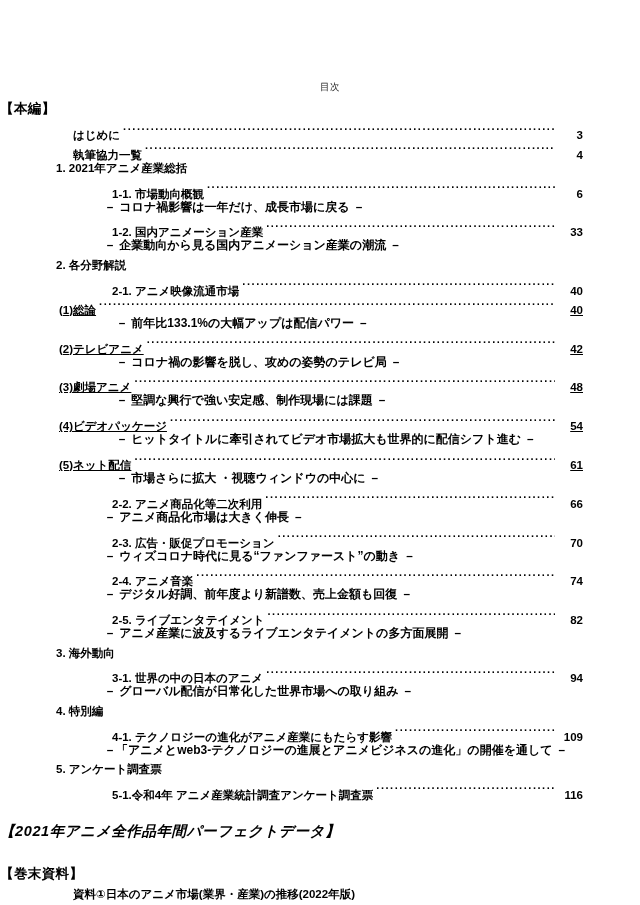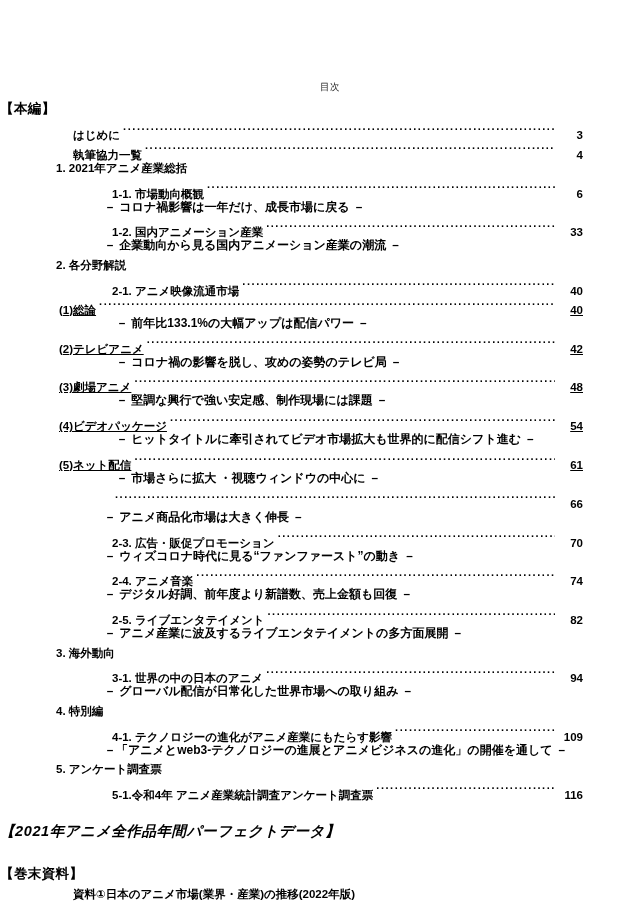--- a/index.html
+++ b/index.html
@@ -214,20 +214,21 @@
         </div>
         <div class="row lvl-3">
           <span class="label">(5)ネット配信</span>
           <span class="leader"></span>
           <span class="pageno">61</span>
         </div>
         <div class="row lvl-3c caption">
           <span class="label">－ 市場さらに拡大 ・視聴ウィンドウの中心に －</span>
         </div>
         <div class="row lvl-2">
+          <span class="label">2-2. アニメ商品化等二次利用</span>
           <span class="leader"></span>
           <span class="pageno">66</span>
         </div>
         <div class="row lvl-2c caption">
           <span class="label">－ アニメ商品化市場は大きく伸長 －</span>
         </div>
         <div class="row lvl-2">
           <span class="label">2-3. 広告・販促プロモーション</span>
           <span class="leader"></span>
           <span class="pageno">70</span>

